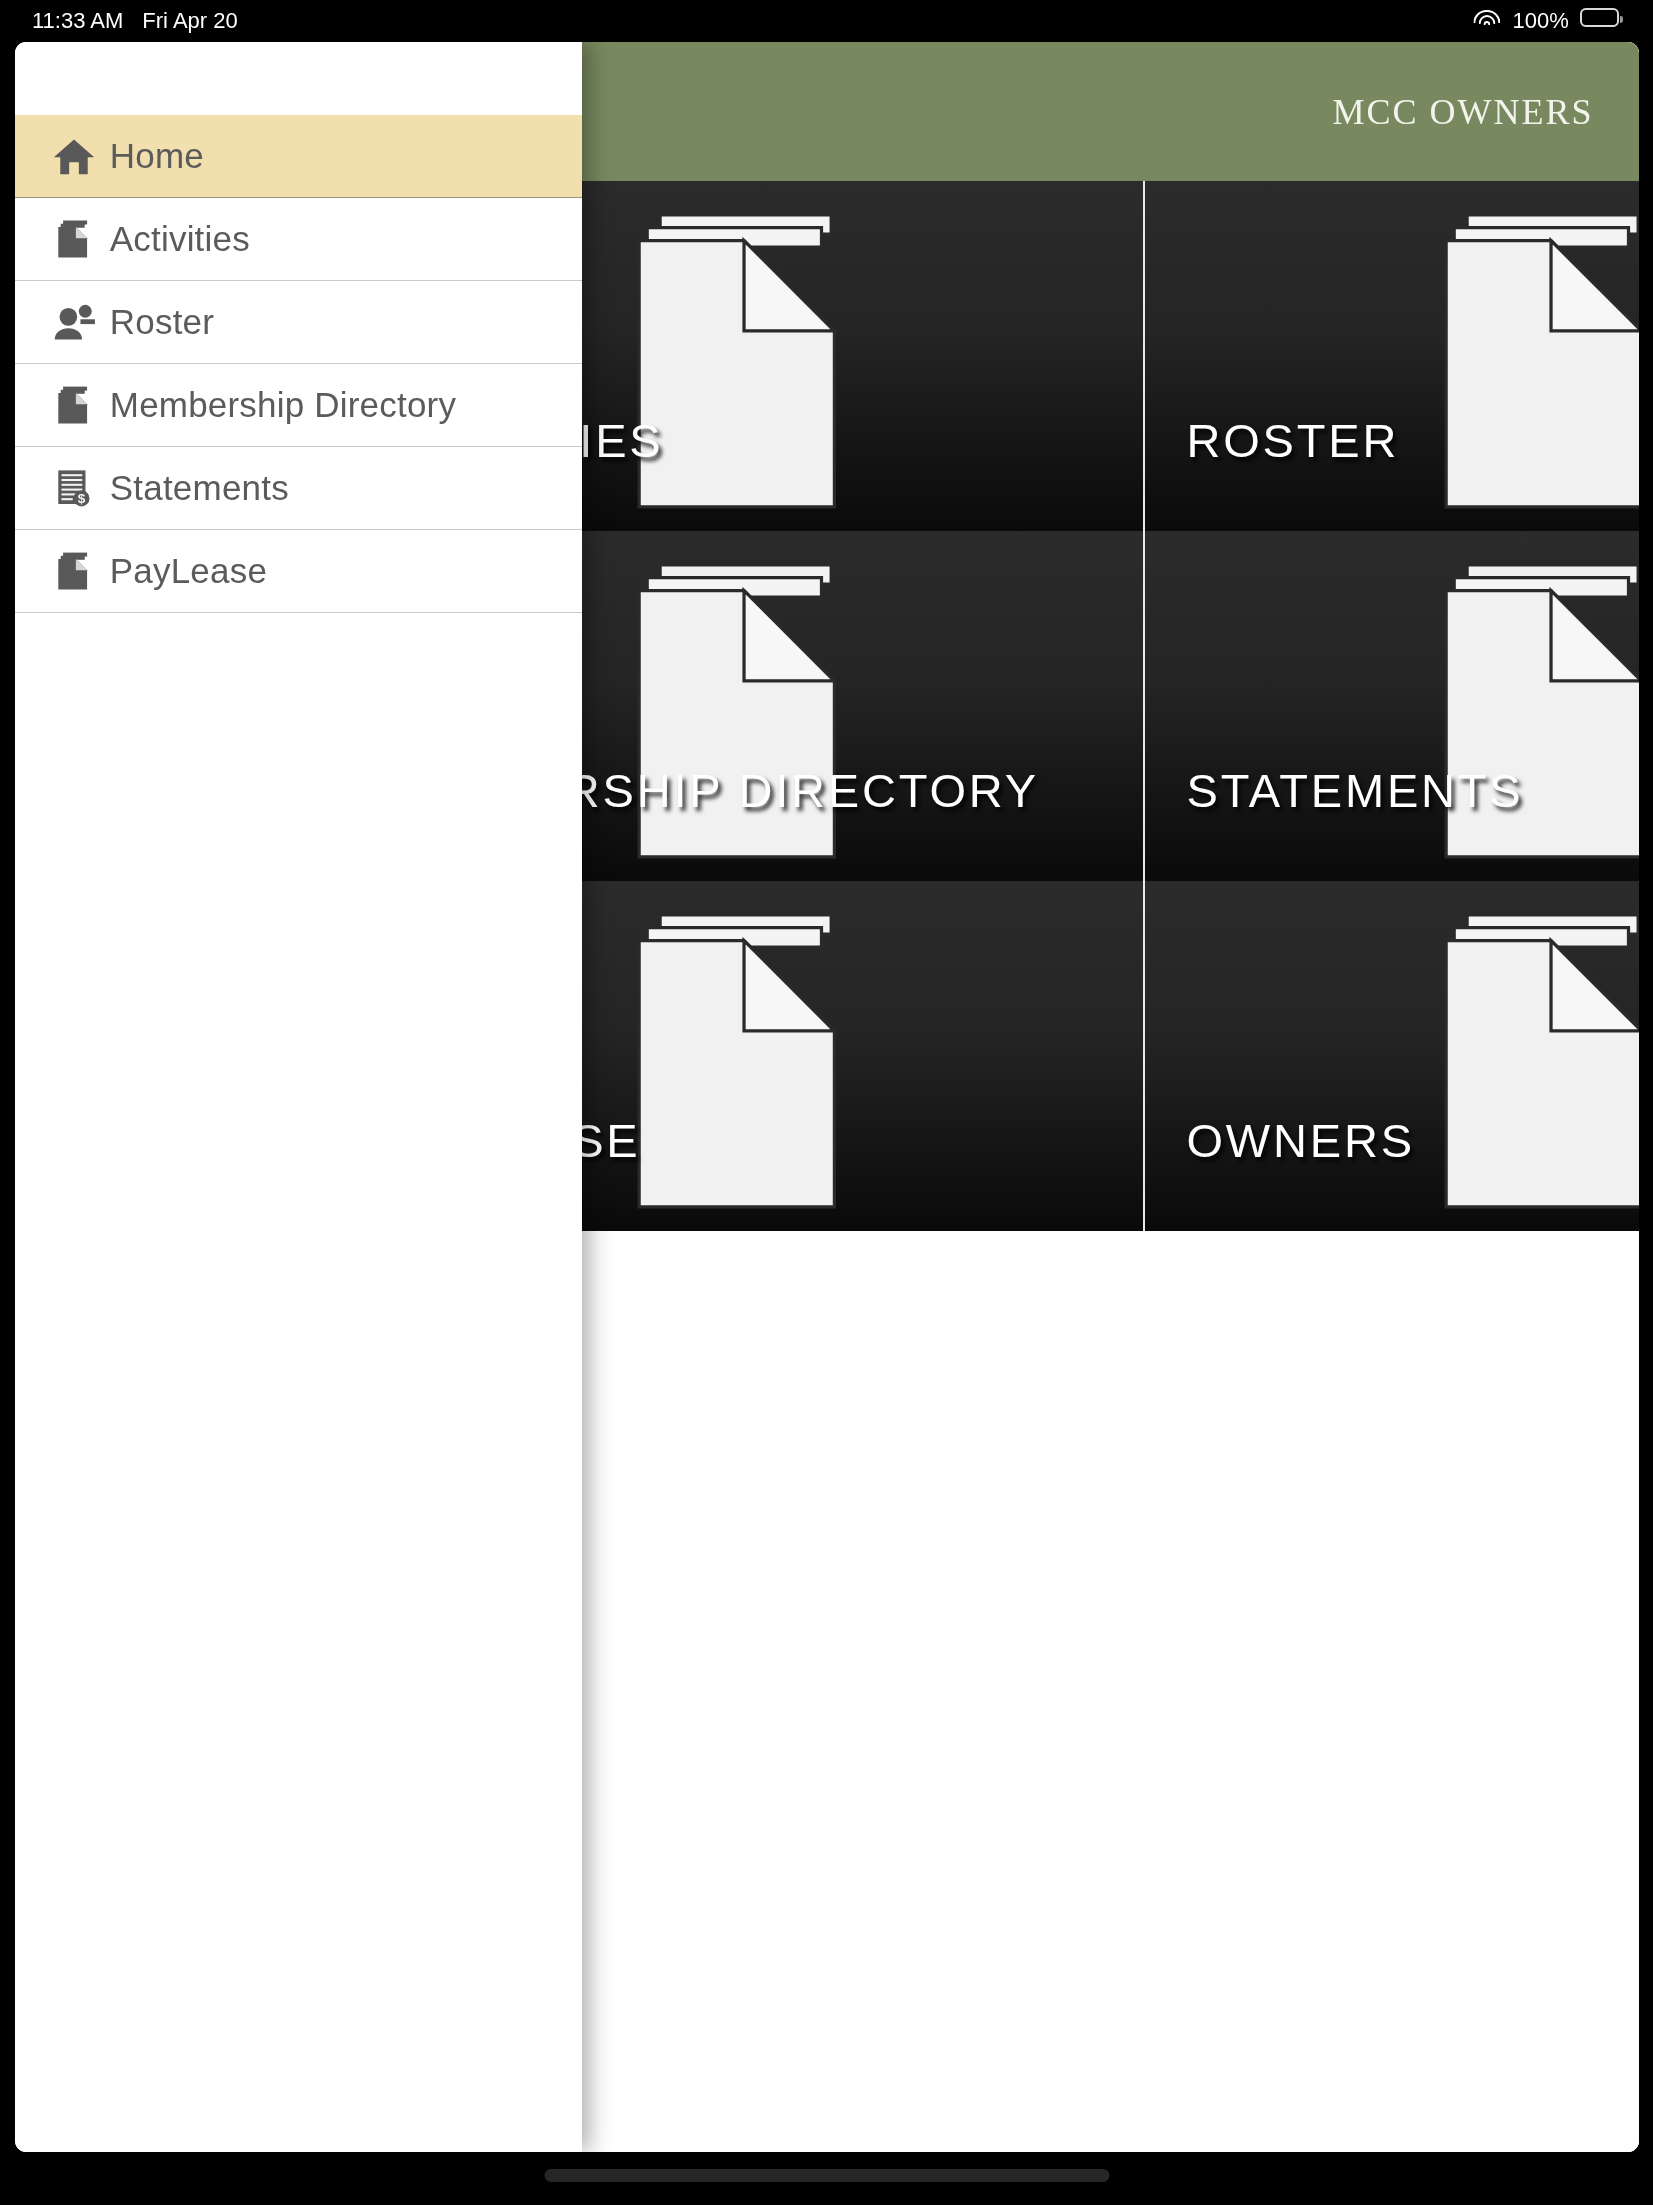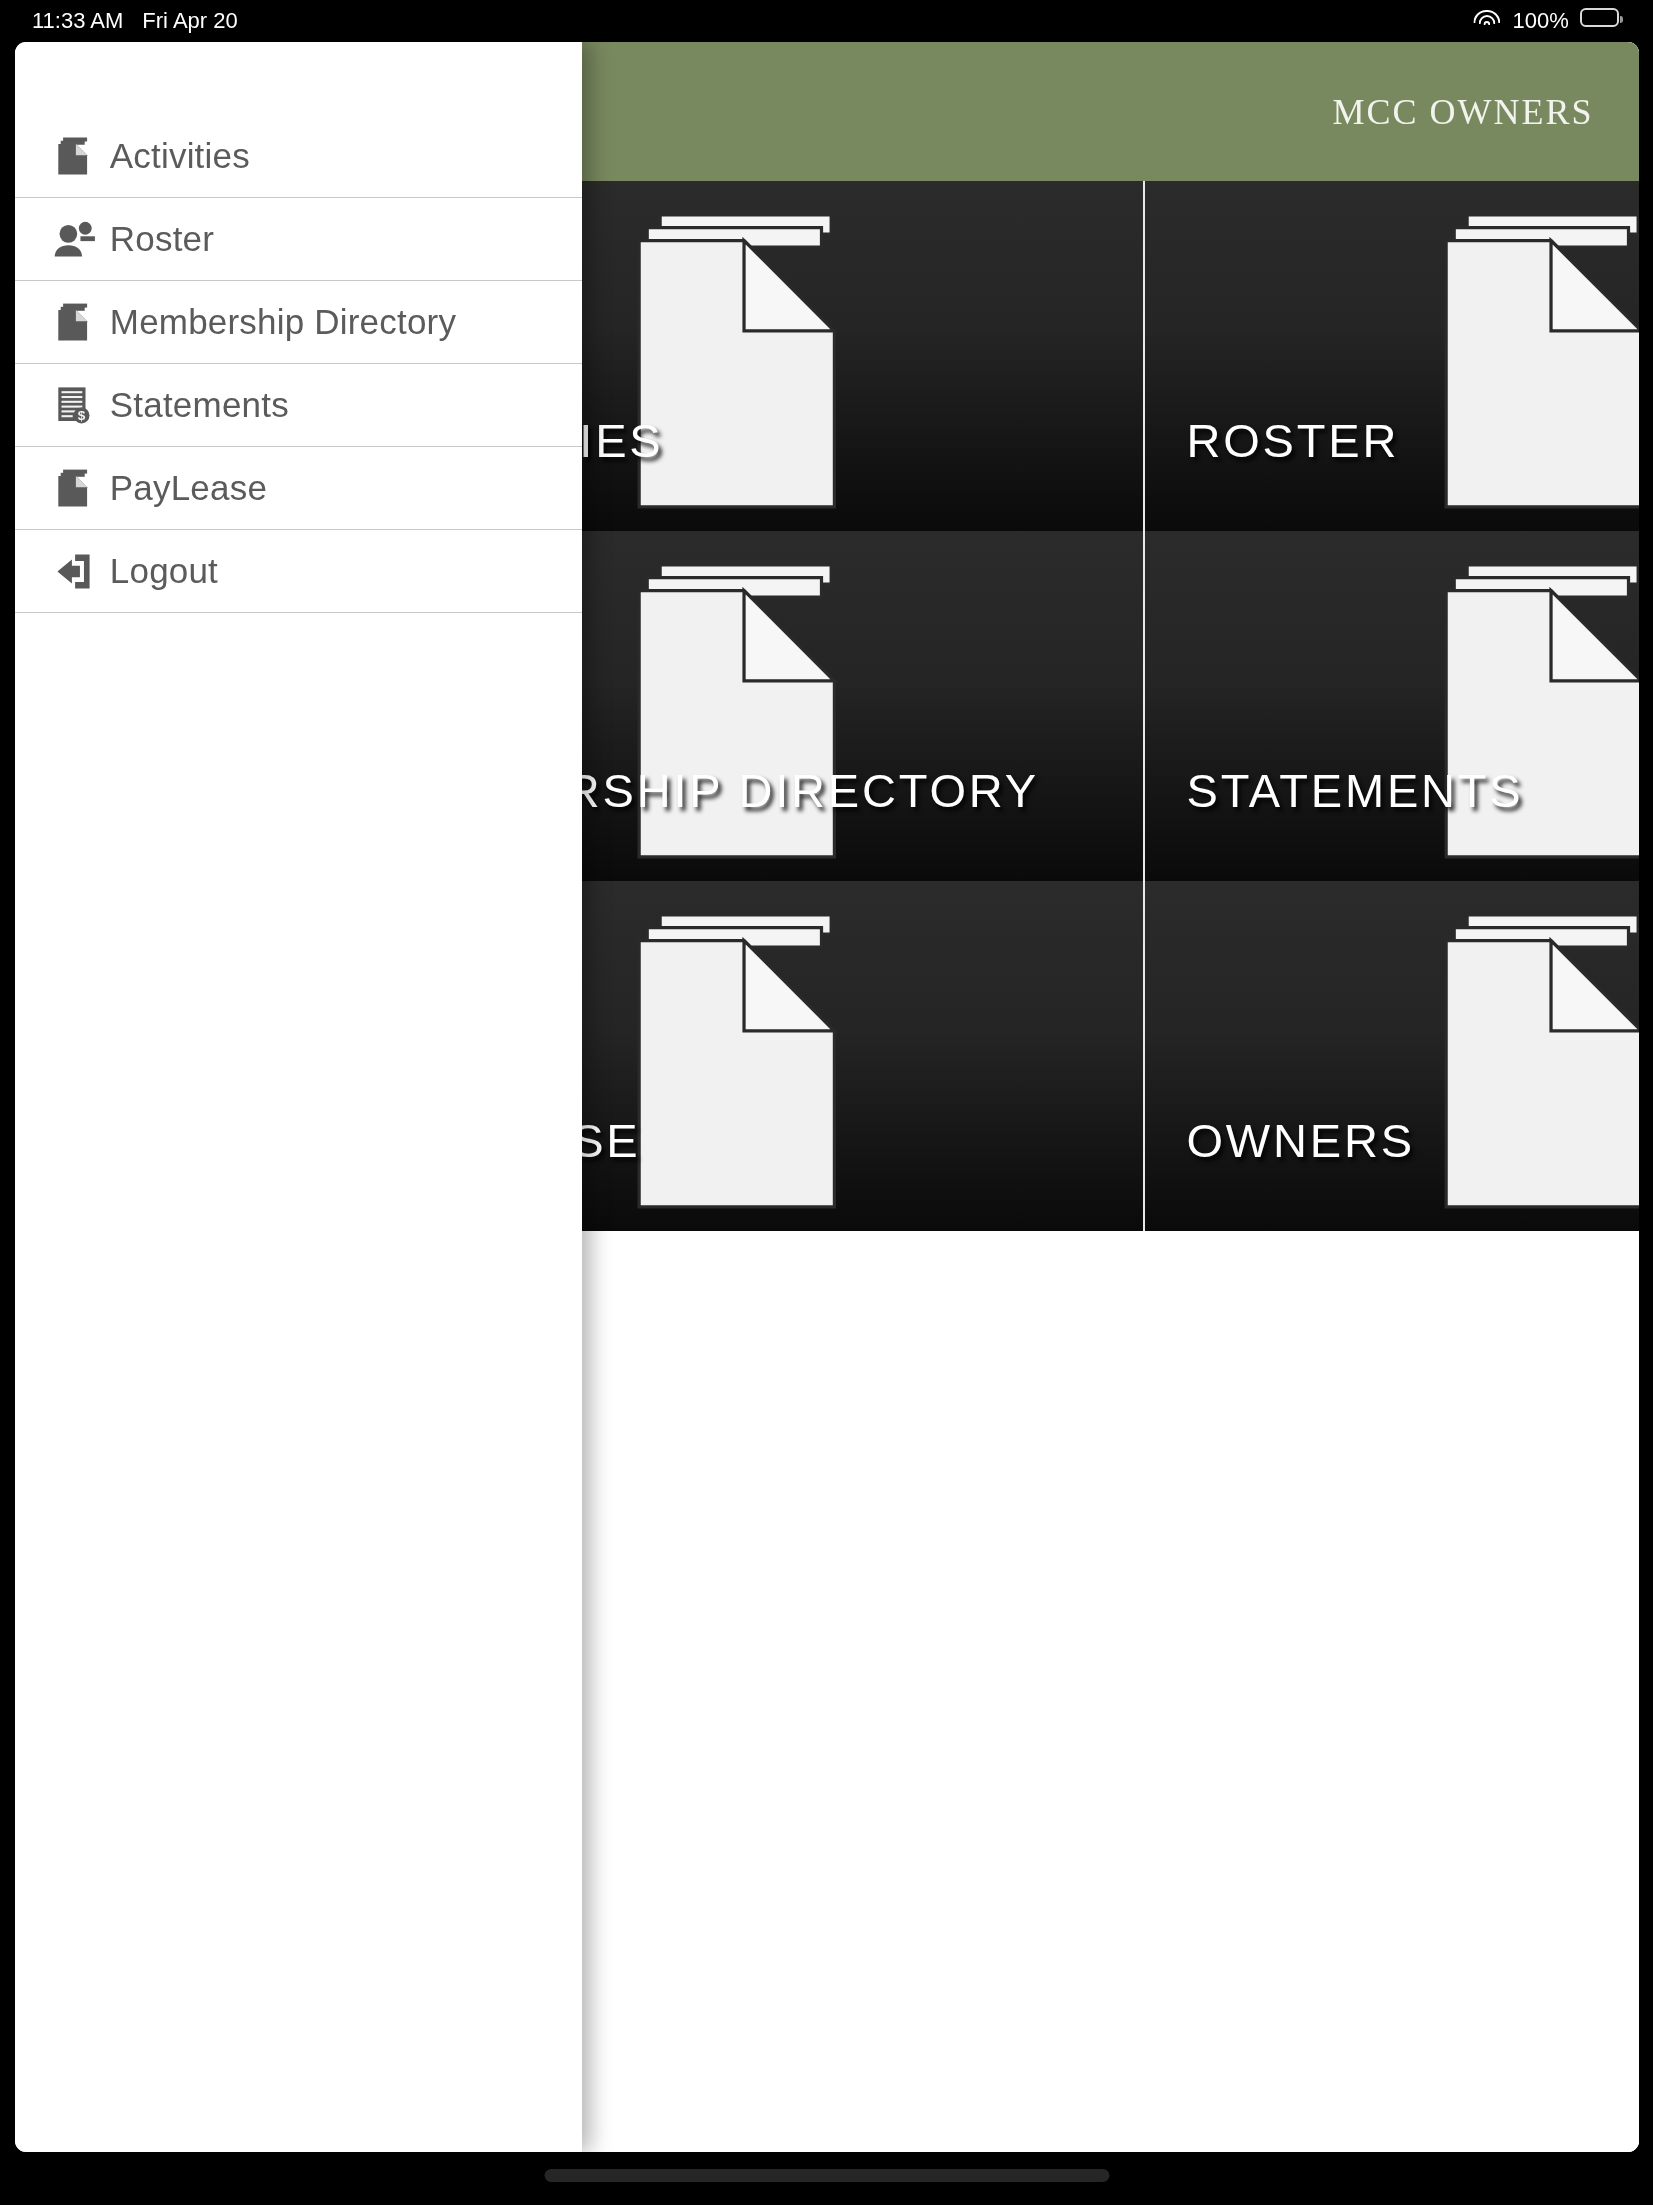--- a/index.html
+++ b/index.html
@@ -221,20 +221,28 @@
       </div>
 
     </div>
 
     <div class="content-blank"></div>
   </div>
 
   <div class="sidebar">
     <div class="sb-spacer"></div>
 
+    <div class="nav-item active">
+      <span class="nav-ico">
+        <svg width="42" height="39" viewBox="0 0 52 48">
+            <path d="M26 3 L51 25 H43 V46 H32 V31 H20 V46 H9 V25 H1 Z" fill="#595959"></path>
+          </svg>
+      </span>
+      <span class="nav-label">Home</span>
+    </div>
 
 
     <div class="nav-item">
       <span class="nav-ico">
         <svg width="37" height="40" viewBox="0 0 46 50">
             <polygon points="10,2 40,2 40,7 10,7" fill="#595959"></polygon>
             <polygon points="7,6 37,6 37,11 7,11" fill="#595959"></polygon>
             <path d="M4,10 H26 L40,24 V48 H4 Z" fill="#595959"></path>
             <path d="M26,10 L40,24 H26 Z" fill="#d6d6d6"></path>
           </svg>
@@ -290,26 +298,17 @@
         <svg width="37" height="40" viewBox="0 0 46 50">
             <polygon points="10,2 40,2 40,7 10,7" fill="#595959"></polygon>
             <polygon points="7,6 37,6 37,11 7,11" fill="#595959"></polygon>
             <path d="M4,10 H26 L40,24 V48 H4 Z" fill="#595959"></path>
             <path d="M26,10 L40,24 H26 Z" fill="#d6d6d6"></path>
           </svg>
       </span>
       <span class="nav-label">PayLease</span>
     </div>
 
-    <div class="nav-item">
-      <span class="nav-ico">
-        <svg width="39" height="37" viewBox="0 0 48 46">
-            <path d="M26 2 H44 V44 H26 V36 H37 V10 H26 Z" fill="#595959"></path>
-            <path d="M22 8 L4 23 L22 38 V30 H32 V16 H22 Z" fill="#595959"></path>
-          </svg>
-      </span>
-      <span class="nav-label">Logout</span>
-    </div>
   </div>
 </div>
 
 <div class="home-ind"></div>
 
 
 </body></html>

